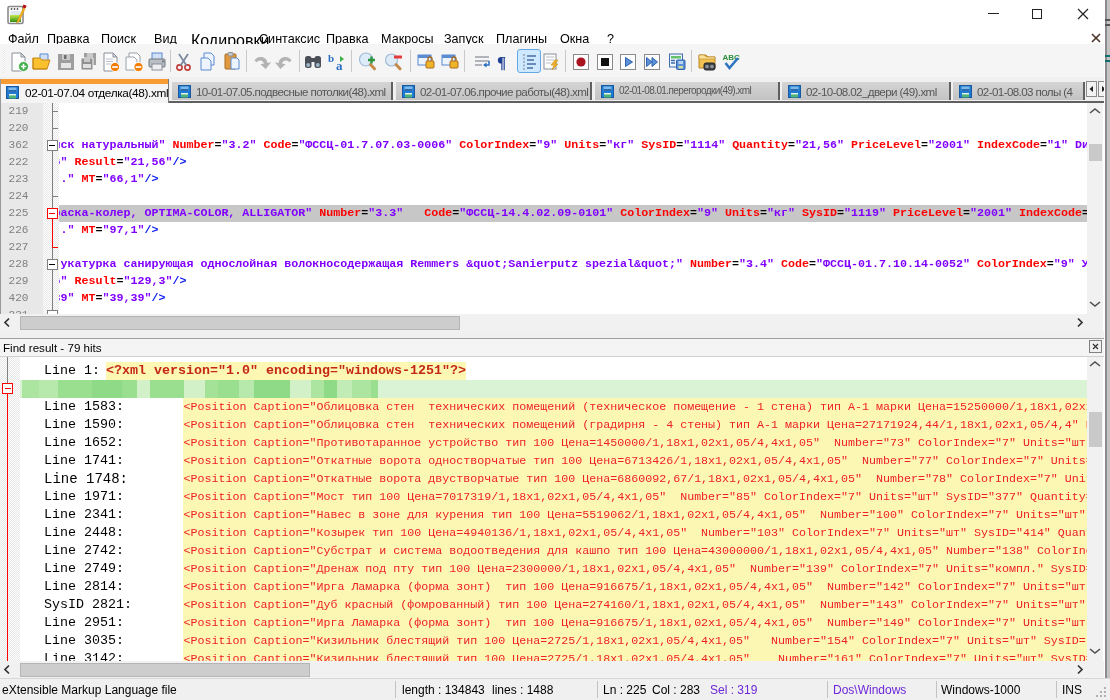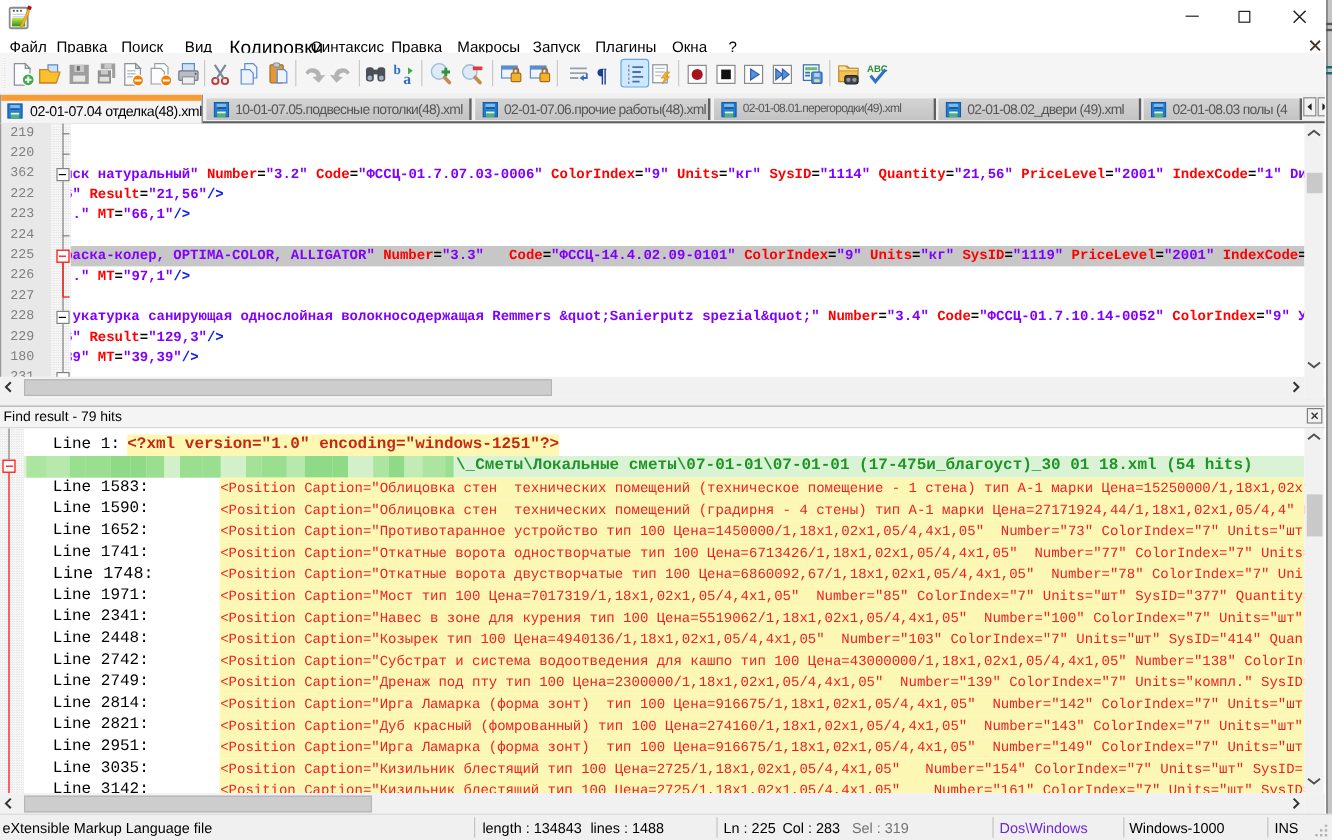--- a/index.html
+++ b/index.html
@@ -241,21 +241,21 @@
     </svg>
 <div class="abs" style="left:619px;top:85px;width:159px;height:14px;overflow:hidden;font-size:10px;letter-spacing:-0.6px;color:#565656;white-space:nowrap">02-01-08.01.перегородки(49).xml</div>
 <div class="abs" style="left:782px;top:82px;width:169px;height:18px;background:linear-gradient(#d4d4d4,#c3c3c3);border-right:2px solid #606060"></div>
 <svg class="abs" style="left:788px;top:85px" width="13" height="13" viewBox="0 0 13 13">
       <rect x="0.5" y="0.5" width="12" height="12" fill="#1e7ad2" stroke="#1659a0"></rect>
       <rect x="2.5" y="1.5" width="8" height="4.5" fill="#7db9e8"></rect>
       <rect x="2.5" y="4.2" width="8" height="1.6" fill="#1659a0"></rect>
       <rect x="3" y="8" width="7" height="4.5" fill="#4db37a"></rect>
       <rect x="3" y="8" width="7" height="1.4" fill="#e8f4e8"></rect>
     </svg>
-<div class="abs" style="left:806px;top:85px;width:143px;height:14px;overflow:hidden;font-size:11.6px;letter-spacing:-0.6px;color:#565656;white-space:nowrap">02-01-08.02_двери (49).xml</div>
+<div class="abs" style="left:806px;top:85px;width:143px;height:14px;overflow:hidden;font-size:11.6px;letter-spacing:-0.6px;color:#565656;white-space:nowrap">02-10-08.02_двери (49).xml</div>
 <div class="abs" style="left:953px;top:82px;width:132px;height:18px;background:linear-gradient(#d4d4d4,#c3c3c3);border-right:2px solid #606060"></div>
 <svg class="abs" style="left:959px;top:85px" width="13" height="13" viewBox="0 0 13 13">
       <rect x="0.5" y="0.5" width="12" height="12" fill="#1e7ad2" stroke="#1659a0"></rect>
       <rect x="2.5" y="1.5" width="8" height="4.5" fill="#7db9e8"></rect>
       <rect x="2.5" y="4.2" width="8" height="1.6" fill="#1659a0"></rect>
       <rect x="3" y="8" width="7" height="4.5" fill="#4db37a"></rect>
       <rect x="3" y="8" width="7" height="1.4" fill="#e8f4e8"></rect>
     </svg>
 <div class="abs" style="left:977px;top:85px;width:106px;height:14px;overflow:hidden;font-size:11.6px;letter-spacing:-0.6px;color:#565656;white-space:nowrap">02-01-08.03 полы (4</div>
 <div class="abs" style="left:0;top:101px;width:1104px;height:1.6px;background:#606060"></div>
@@ -285,21 +285,21 @@
 <div class="abs mono" style="left:0;top:119.5px;width:28.5px;height:17px;line-height:17px;font-size:11.1px;color:#808080;text-align:right">220</div>
 <div class="abs mono" style="left:0;top:136.5px;width:28.5px;height:17px;line-height:17px;font-size:11.1px;color:#808080;text-align:right">362</div>
 <div class="abs mono" style="left:0;top:153.5px;width:28.5px;height:17px;line-height:17px;font-size:11.1px;color:#808080;text-align:right">222</div>
 <div class="abs mono" style="left:0;top:170.5px;width:28.5px;height:17px;line-height:17px;font-size:11.1px;color:#808080;text-align:right">223</div>
 <div class="abs mono" style="left:0;top:187.5px;width:28.5px;height:17px;line-height:17px;font-size:11.1px;color:#808080;text-align:right">224</div>
 <div class="abs mono" style="left:0;top:204.5px;width:28.5px;height:17px;line-height:17px;font-size:11.1px;color:#808080;text-align:right">225</div>
 <div class="abs mono" style="left:0;top:221.5px;width:28.5px;height:17px;line-height:17px;font-size:11.1px;color:#808080;text-align:right">226</div>
 <div class="abs mono" style="left:0;top:238.5px;width:28.5px;height:17px;line-height:17px;font-size:11.1px;color:#808080;text-align:right">227</div>
 <div class="abs mono" style="left:0;top:255.5px;width:28.5px;height:17px;line-height:17px;font-size:11.1px;color:#808080;text-align:right">228</div>
 <div class="abs mono" style="left:0;top:272.5px;width:28.5px;height:17px;line-height:17px;font-size:11.1px;color:#808080;text-align:right">229</div>
-<div class="abs mono" style="left:0;top:289.5px;width:28.5px;height:17px;line-height:17px;font-size:11.1px;color:#808080;text-align:right">180</div>
+<div class="abs mono" style="left:0;top:289.5px;width:28.5px;height:17px;line-height:17px;font-size:11.1px;color:#808080;text-align:right">420</div>
 <div class="abs mono" style="left:0;top:306.5px;width:28.5px;height:17px;line-height:17px;font-size:11.1px;color:#808080;text-align:right">231</div>
 <div class="abs" style="left:52px;top:102.5px;width:1px;height:211.0px;background:#808080"></div>
 <div class="abs" style="left:52px;top:111.0px;width:6px;height:1px;background:#808080"></div>
 <div class="abs" style="left:52px;top:128.0px;width:6px;height:1px;background:#808080"></div>
 <div class="abs" style="left:52px;top:196.0px;width:6px;height:1px;background:#808080"></div>
 <div class="abs" style="left:52px;top:213.0px;width:1px;height:34.0px;background:#ff0000"></div>
 <div class="abs" style="left:52px;top:247.0px;width:6px;height:1px;background:#ff0000"></div>
 <div class="abs" style="left:46.5px;top:139.5px;width:11px;height:11px;background:#fff;border:1px solid #808080"></div>
 <div class="abs" style="left:49px;top:144.5px;width:6px;height:1px;background:#000"></div>
 <div class="abs" style="left:46.5px;top:207.5px;width:11px;height:11px;background:#fff;border:1px solid #ff0000"></div>
@@ -369,21 +369,20 @@
       <div class="abs" style="left:218px;top:22.5px;width:21px;height:18px;background:#9adf90"></div>
       <div class="abs" style="left:239px;top:22.5px;width:15px;height:18px;background:#b7e9ac"></div>
       <div class="abs" style="left:254px;top:22.5px;width:23px;height:18px;background:#8fda86"></div>
       <div class="abs" style="left:277px;top:22.5px;width:13px;height:18px;background:#8fda86"></div>
       <div class="abs" style="left:290px;top:22.5px;width:21px;height:18px;background:#d2f1c8"></div>
       <div class="abs" style="left:311px;top:22.5px;width:13px;height:18px;background:#ace59f"></div>
       <div class="abs" style="left:324px;top:22.5px;width:13px;height:18px;background:#8fda86"></div>
       <div class="abs" style="left:337px;top:22.5px;width:15px;height:18px;background:#c2ecb5"></div>
       <div class="abs" style="left:352px;top:22.5px;width:19px;height:18px;background:#ace59f"></div>
       <div class="abs" style="left:371px;top:22.5px;width:7px;height:18px;background:#9adf90"></div>
-<div class="abs mono" style="left:380px;top:22.5px;height:18px;line-height:18px;font-size:13.33px;font-weight:bold;color:#1f9428;white-space:pre">\_Сметы\Локальные сметы\07-01-01\07-01-01 (17-475и_благоуст)_30 01 18.xml (54 hits)</div>
 <div class="abs mono" style="left:44px;top:40.5px;height:18px;line-height:18px;font-size:13.33px;color:#000;white-space:pre">Line 1583:</div>
 <div class="abs" style="left:183px;top:40.5px;width:904px;height:18px;background:#fcf8b4"></div>
 <div class="abs mono" style="left:183.5px;top:40.5px;height:18px;line-height:18px;font-size:11.67px;color:#ef2029;white-space:pre">&lt;Position Caption="Облицовка стен  технических помещений (техническое помещение - 1 стена) тип А-1 марки Цена=15250000/1,18х1,02х1,05/4,4" Numb</div>
 <div class="abs mono" style="left:44px;top:58.5px;height:18px;line-height:18px;font-size:13.33px;color:#000;white-space:pre">Line 1590:</div>
 <div class="abs" style="left:183px;top:58.5px;width:904px;height:18px;background:#fcf8b4"></div>
 <div class="abs mono" style="left:183.5px;top:58.5px;height:18px;line-height:18px;font-size:11.67px;color:#ef2029;white-space:pre">&lt;Position Caption="Облицовка стен  технических помещений (градирня - 4 стены) тип А-1 марки Цена=27171924,44/1,18х1,02х1,05/4,4" Number="72" Co</div>
 <div class="abs mono" style="left:44px;top:76.5px;height:18px;line-height:18px;font-size:13.33px;color:#000;white-space:pre">Line 1652:</div>
 <div class="abs" style="left:183px;top:76.5px;width:904px;height:18px;background:#fcf8b4"></div>
 <div class="abs mono" style="left:183.5px;top:76.5px;height:18px;line-height:18px;font-size:11.67px;color:#ef2029;white-space:pre">&lt;Position Caption="Противотаранное устройство тип 100 Цена=1450000/1,18х1,02х1,05/4,4х1,05"  Number="73" ColorIndex="7" Units="шт" SysID="345" Q</div>
 <div class="abs mono" style="left:44px;top:94.5px;height:18px;line-height:18px;font-size:13.33px;color:#000;white-space:pre">Line 1741:</div>
@@ -403,21 +402,21 @@
 <div class="abs mono" style="left:183.5px;top:166.5px;height:18px;line-height:18px;font-size:11.67px;color:#ef2029;white-space:pre">&lt;Position Caption="Козырек тип 100 Цена=4940136/1,18х1,02х1,05/4,4х1,05"  Number="103" ColorIndex="7" Units="шт" SysID="414" Quantity="1" PriceL</div>
 <div class="abs mono" style="left:44px;top:184.5px;height:18px;line-height:18px;font-size:13.33px;color:#000;white-space:pre">Line 2742:</div>
 <div class="abs" style="left:183px;top:184.5px;width:904px;height:18px;background:#fcf8b4"></div>
 <div class="abs mono" style="left:183.5px;top:184.5px;height:18px;line-height:18px;font-size:11.67px;color:#ef2029;white-space:pre">&lt;Position Caption="Субстрат и система водоотведения для кашпо тип 100 Цена=43000000/1,18х1,02х1,05/4,4х1,05" Number="138" ColorIndex="7" Units=</div>
 <div class="abs mono" style="left:44px;top:202.5px;height:18px;line-height:18px;font-size:13.33px;color:#000;white-space:pre">Line 2749:</div>
 <div class="abs" style="left:183px;top:202.5px;width:904px;height:18px;background:#fcf8b4"></div>
 <div class="abs mono" style="left:183.5px;top:202.5px;height:18px;line-height:18px;font-size:11.67px;color:#ef2029;white-space:pre">&lt;Position Caption="Дренаж под пту тип 100 Цена=2300000/1,18х1,02х1,05/4,4х1,05"  Number="139" ColorIndex="7" Units="компл." SysID="433" Quantity</div>
 <div class="abs mono" style="left:44px;top:220.5px;height:18px;line-height:18px;font-size:13.33px;color:#000;white-space:pre">Line 2814:</div>
 <div class="abs" style="left:183px;top:220.5px;width:904px;height:18px;background:#fcf8b4"></div>
 <div class="abs mono" style="left:183.5px;top:220.5px;height:18px;line-height:18px;font-size:11.67px;color:#ef2029;white-space:pre">&lt;Position Caption="Ирга Ламарка (форма зонт)  тип 100 Цена=916675/1,18х1,02х1,05/4,4х1,05"  Number="142" ColorIndex="7" Units="шт" SysID="438" Q</div>
-<div class="abs mono" style="left:44px;top:238.5px;height:18px;line-height:18px;font-size:13.33px;color:#000;white-space:pre">Line 2821:</div>
+<div class="abs mono" style="left:44px;top:238.5px;height:18px;line-height:18px;font-size:13.33px;color:#000;white-space:pre">SysID 2821:</div>
 <div class="abs" style="left:183px;top:238.5px;width:904px;height:18px;background:#fcf8b4"></div>
 <div class="abs mono" style="left:183.5px;top:238.5px;height:18px;line-height:18px;font-size:11.67px;color:#ef2029;white-space:pre">&lt;Position Caption="Дуб красный (фомрованный) тип 100 Цена=274160/1,18х1,02х1,05/4,4х1,05"  Number="143" ColorIndex="7" Units="шт" SysID="439" Qu</div>
 <div class="abs mono" style="left:44px;top:256.5px;height:18px;line-height:18px;font-size:13.33px;color:#000;white-space:pre">Line 2951:</div>
 <div class="abs" style="left:183px;top:256.5px;width:904px;height:18px;background:#fcf8b4"></div>
 <div class="abs mono" style="left:183.5px;top:256.5px;height:18px;line-height:18px;font-size:11.67px;color:#ef2029;white-space:pre">&lt;Position Caption="Ирга Ламарка (форма зонт)  тип 100 Цена=916675/1,18х1,02х1,05/4,4х1,05"  Number="149" ColorIndex="7" Units="шт" SysID="445" Q</div>
 <div class="abs mono" style="left:44px;top:274.5px;height:18px;line-height:18px;font-size:13.33px;color:#000;white-space:pre">Line 3035:</div>
 <div class="abs" style="left:183px;top:274.5px;width:904px;height:18px;background:#fcf8b4"></div>
 <div class="abs mono" style="left:183.5px;top:274.5px;height:18px;line-height:18px;font-size:11.67px;color:#ef2029;white-space:pre">&lt;Position Caption="Кизильник блестящий тип 100 Цена=2725/1,18х1,02х1,05/4,4х1,05"   Number="154" ColorIndex="7" Units="шт" SysID="451" Quantity="</div>
 <div class="abs mono" style="left:44px;top:292.5px;height:18px;line-height:18px;font-size:13.33px;color:#000;white-space:pre">Line 3142:</div>
 <div class="abs" style="left:183px;top:292.5px;width:904px;height:18px;background:#fcf8b4"></div>
@@ -439,21 +438,21 @@
       <path d="M4 4.5 L8 8.5 L4 12.5" fill="none" stroke="#333" stroke-width="1.7"></path>
     </svg>
 <div class="abs" style="left:20px;top:662.5px;width:290px;height:14px;background:#cdcdcd;border:1px solid #b5b5b5"></div>
 <div class="abs" style="left:1087px;top:661px;width:23px;height:17px;background:#f1f1f1"></div>
 <div class="abs" style="left:0;top:678px;width:1110px;height:22px;background:#f0f0f0;border-top:1px solid #d7d7d7"></div>
 <div class="abs" style="left:2px;top:683px;font-size:12px;color:#000;white-space:pre">eXtensible Markup Language file</div>
 <div class="abs" style="left:402px;top:683px;font-size:12px;color:#000;white-space:pre">length : 134843</div>
 <div class="abs" style="left:492px;top:683px;font-size:12px;color:#000;white-space:pre">lines : 1488</div>
 <div class="abs" style="left:603px;top:683px;font-size:12px;color:#000;white-space:pre">Ln : 225</div>
 <div class="abs" style="left:652px;top:683px;font-size:12px;color:#000;white-space:pre">Col : 283</div>
-<div class="abs" style="left:710px;top:683px;font-size:12px;color:#737373;white-space:pre">Sel : 319</div>
+<div class="abs" style="left:710px;top:683px;font-size:12px;color:#6d28d9;white-space:pre">Sel : 319</div>
 <div class="abs" style="left:833px;top:683px;font-size:12px;color:#6d28d9;white-space:pre">Dos\Windows</div>
 <div class="abs" style="left:941px;top:683px;font-size:12px;color:#000;white-space:pre">Windows-1000</div>
 <div class="abs" style="left:1062px;top:683px;font-size:12px;color:#000;white-space:pre">INS</div>
 <div class="abs" style="left:395px;top:681px;width:1px;height:17px;background:#c3c3c3"></div>
 <div class="abs" style="left:597px;top:681px;width:1px;height:17px;background:#c3c3c3"></div>
 <div class="abs" style="left:827px;top:681px;width:1px;height:17px;background:#c3c3c3"></div>
 <div class="abs" style="left:936px;top:681px;width:1px;height:17px;background:#c3c3c3"></div>
 <div class="abs" style="left:1056px;top:681px;width:1px;height:17px;background:#c3c3c3"></div>
 <svg class="abs" style="left:1096px;top:687px" width="12" height="12" viewBox="0 0 12 12">
       <rect x="0" y="8" width="2" height="2" fill="#b0b0b0"></rect>

